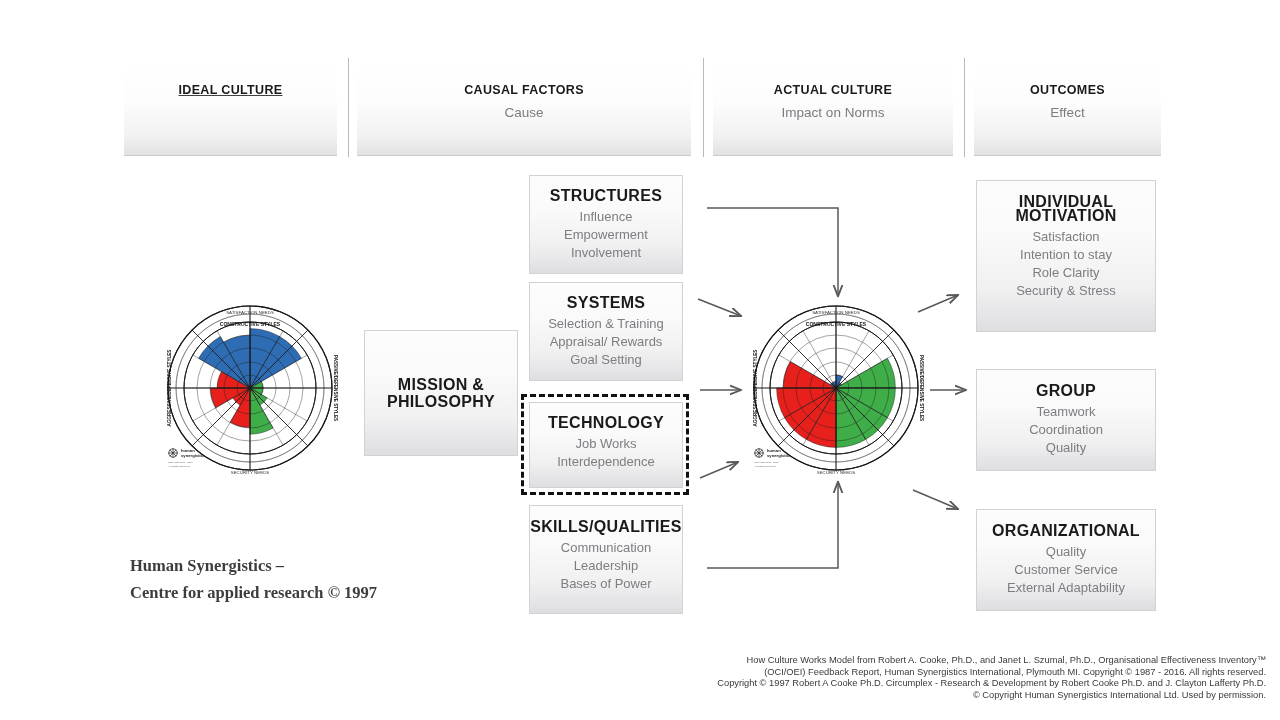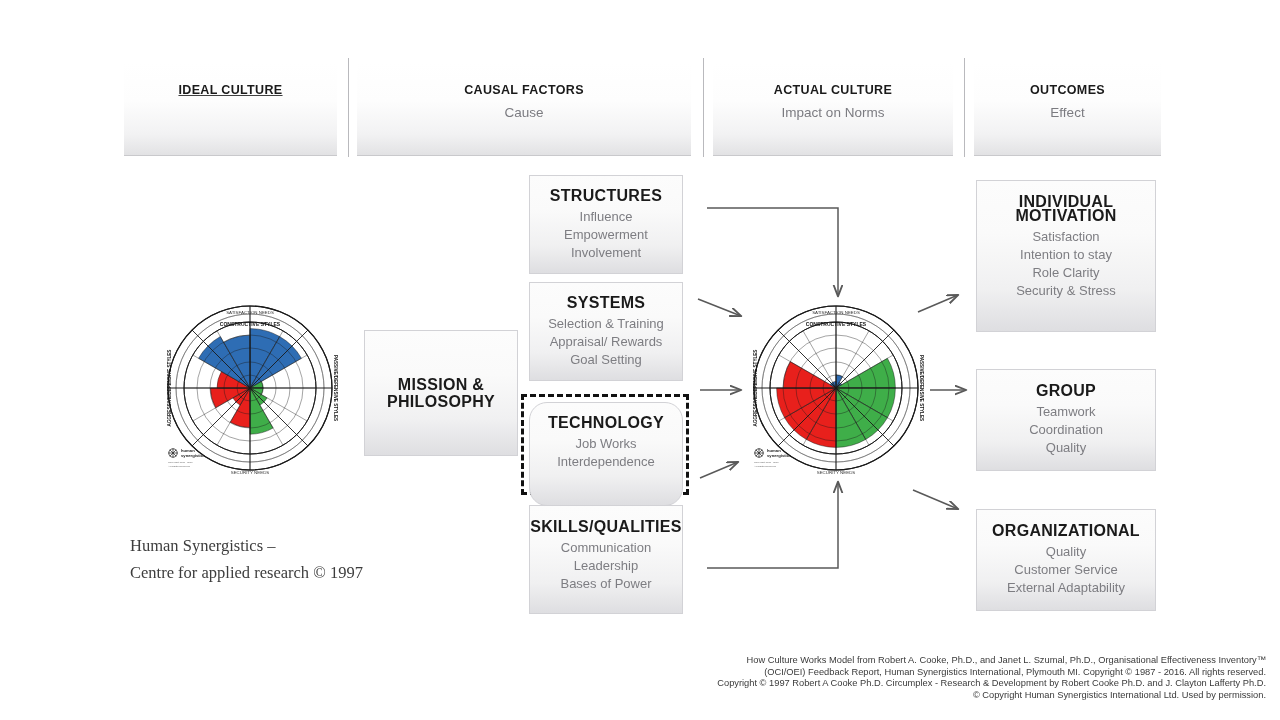--- a/index.html
+++ b/index.html
@@ -265,21 +265,21 @@
     <div class="box-title">SYSTEMS</div>
     <div class="box-body">
       <div class="box-line">Selection &amp; Training</div>
       <div class="box-line">Appraisal/ Rewards</div>
       <div class="box-line">Goal Setting</div>
     </div>
   </div>
 
   <div class="dash-highlight" style="left:521px; top:394px; width:168px; height:101px;"></div>
 
-  <div class="box" style="left:529px; top:402px; width:154px; height:104px; padding-top:13px;border-radius:18px;">
+  <div class="box" style="left:529px; top:402px; width:154px; height:86px; padding-top:13px;">
     <div class="box-title">TECHNOLOGY</div>
     <div class="box-body">
       <div class="box-line">Job Works</div>
       <div class="box-line">Interdependence</div>
     </div>
   </div>
 
   <div class="box" style="left:529px; top:505px; width:154px; height:109px; padding-top:14px;">
     <div class="box-title">SKILLS/QUALITIES</div>
     <div class="box-body">
@@ -377,21 +377,21 @@
 
   <div class="box" style="left:976px; top:509px; width:180px; height:102px; padding-top:14px;">
     <div class="box-title">ORGANIZATIONAL</div>
     <div class="box-body">
       <div class="box-line">Quality</div>
       <div class="box-line">Customer Service</div>
       <div class="box-line">External Adaptability</div>
     </div>
   </div>
 
-  <div class="attribution" style="left:130px; top:532px;">
+  <div class="attribution" style="left:130px; top:552px;font-weight:bold;">
     <div>Human Synergistics –</div>
     <div>Centre for applied research © 1997</div>
   </div>
 
   <div class="footer" style="top:655px;">
     <div>How Culture Works Model from Robert A. Cooke, Ph.D., and Janet L. Szumal, Ph.D., Organisational Effectiveness Inventory™</div>
     <div>(OCI/OEI) Feedback Report, Human Synergistics International, Plymouth MI. Copyright © 1987 - 2016. All rights reserved.</div>
     <div>Copyright © 1997 Robert A Cooke Ph.D. Circumplex - Research &amp; Development by Robert Cooke Ph.D. and J. Clayton Lafferty Ph.D.</div>
     <div>© Copyright Human Synergistics International Ltd. Used by permission.</div>
   </div>

